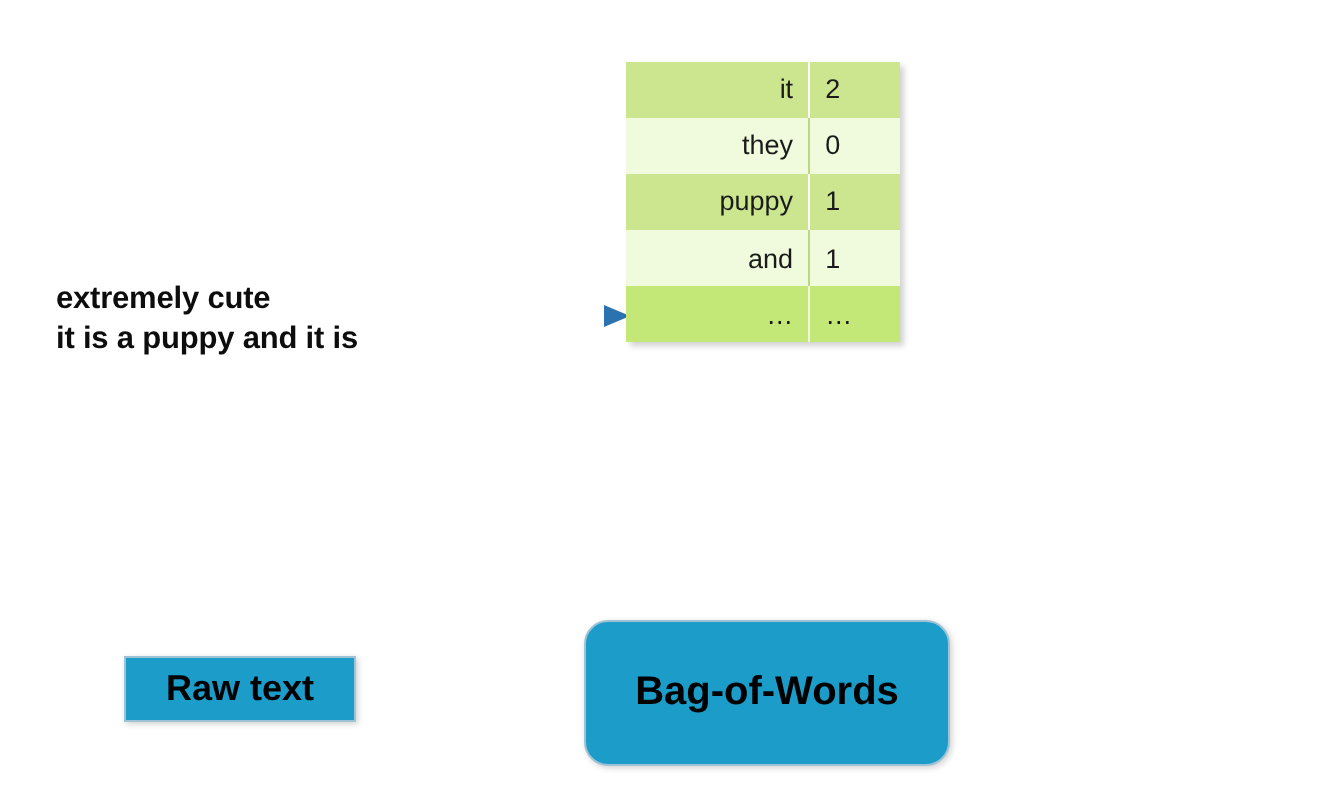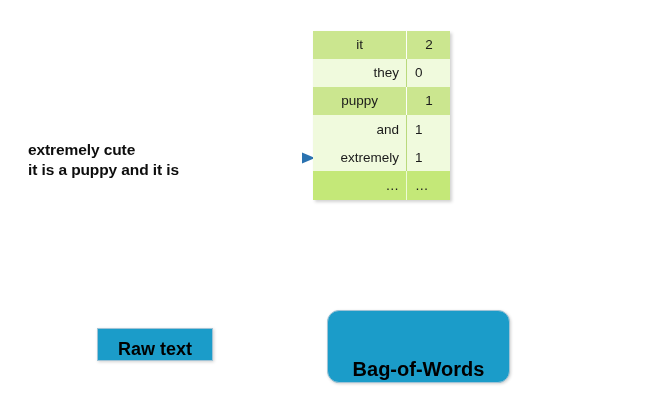--- a/index.html
+++ b/index.html
@@ -62,41 +62,40 @@
   #bow-table td.term {
     text-align: right;
     width: 92px;
     border-right: 1.5px solid #ffffff;
   }
   #bow-table td.count {
     text-align: left;
     width: 37px;
     padding-left: 8px;
   }
-  #bow-table tr.odd  td { background: #cbe68f; text-align: center; }
+  #bow-table tr.odd  td { background: #cbe68f; }
   #bow-table tr.even td { background: #f0fadd; }
   #bow-table tr.last td { background: #c4e878; }
   #bow-table tr.odd td.term  { border-right-color: #fefffb; }
   #bow-table tr.even td.term { border-right-color: #b9d97c; }
   #bow-table tr.last td.term { border-right-color: #eefbd6; }
 
   
   .blue-box {
     position: absolute;
     background: #1b9cc9;
     border: 1px solid #9fc3d6;
     box-shadow: 1px 1px 3px rgba(0,0,0,0.18);
     display: flex;
-    align-items: flex-end;
+    align-items: center;
     justify-content: center;
     text-align: center;
     color: #000000;
     font-weight: 600;
     box-sizing: border-box;
-    margin-left: 35px;
   }
   #raw-text-box {
     left: 62px;
     top: 328px;
     width: 116px;
     height: 33px;
     font-size: 18px;
   }
   #bow-box {
     left: 292px;
@@ -139,24 +138,20 @@
       <td class="count">0</td>
     </tr>
     <tr class="odd">
       <td class="term">puppy</td>
       <td class="count">1</td>
     </tr>
     <tr class="even">
       <td class="term">and</td>
       <td class="count">1</td>
     </tr>
-    <tr class="even">
-      <td class="term">extremely</td>
-      <td class="count">1</td>
-    </tr>
     <tr class="last">
       <td class="term">…</td>
       <td class="count">…</td>
     </tr>
   </tbody>
 </table>
 
 <div class="blue-box" id="raw-text-box">
   <span class="box-text">Raw text</span>
 </div>

